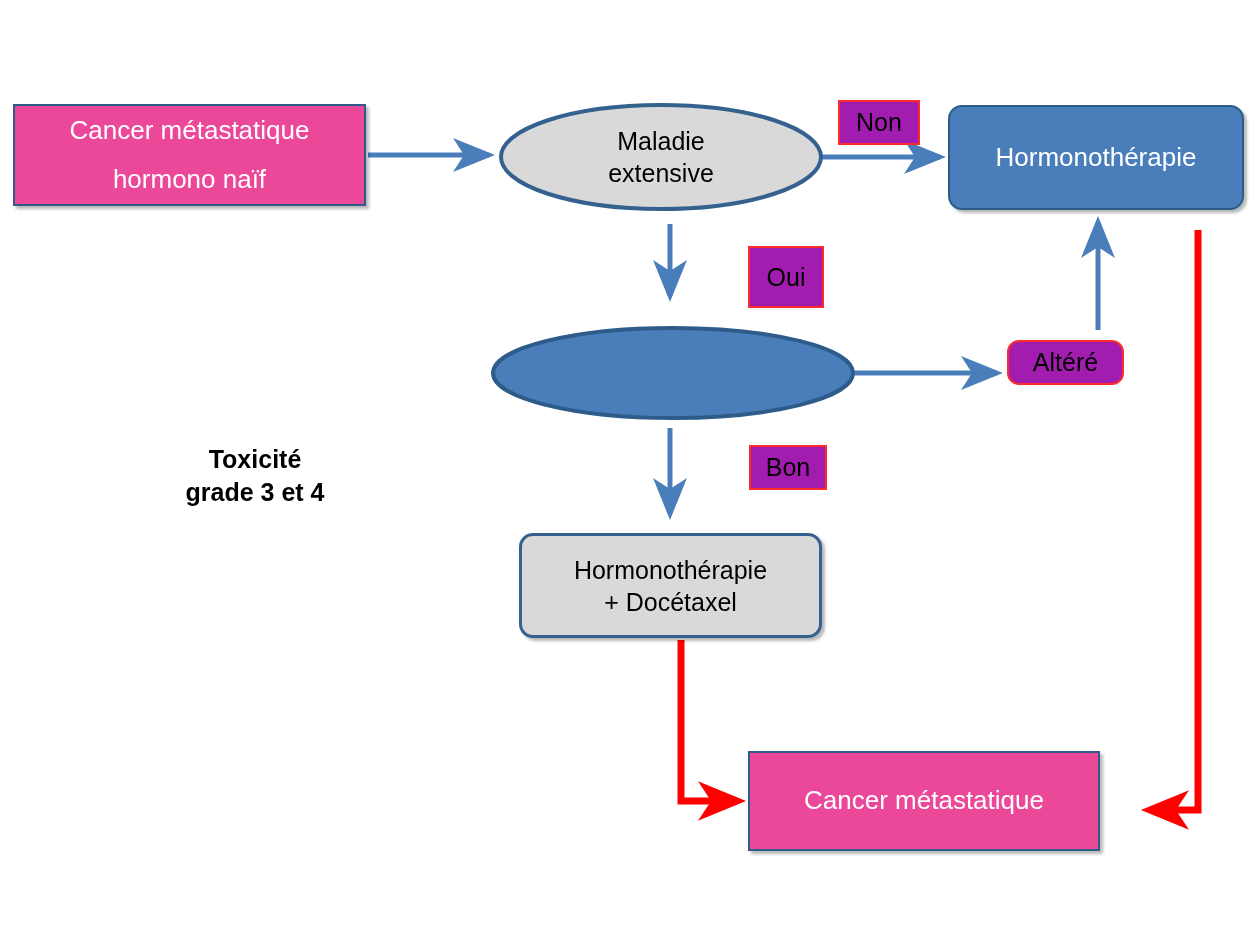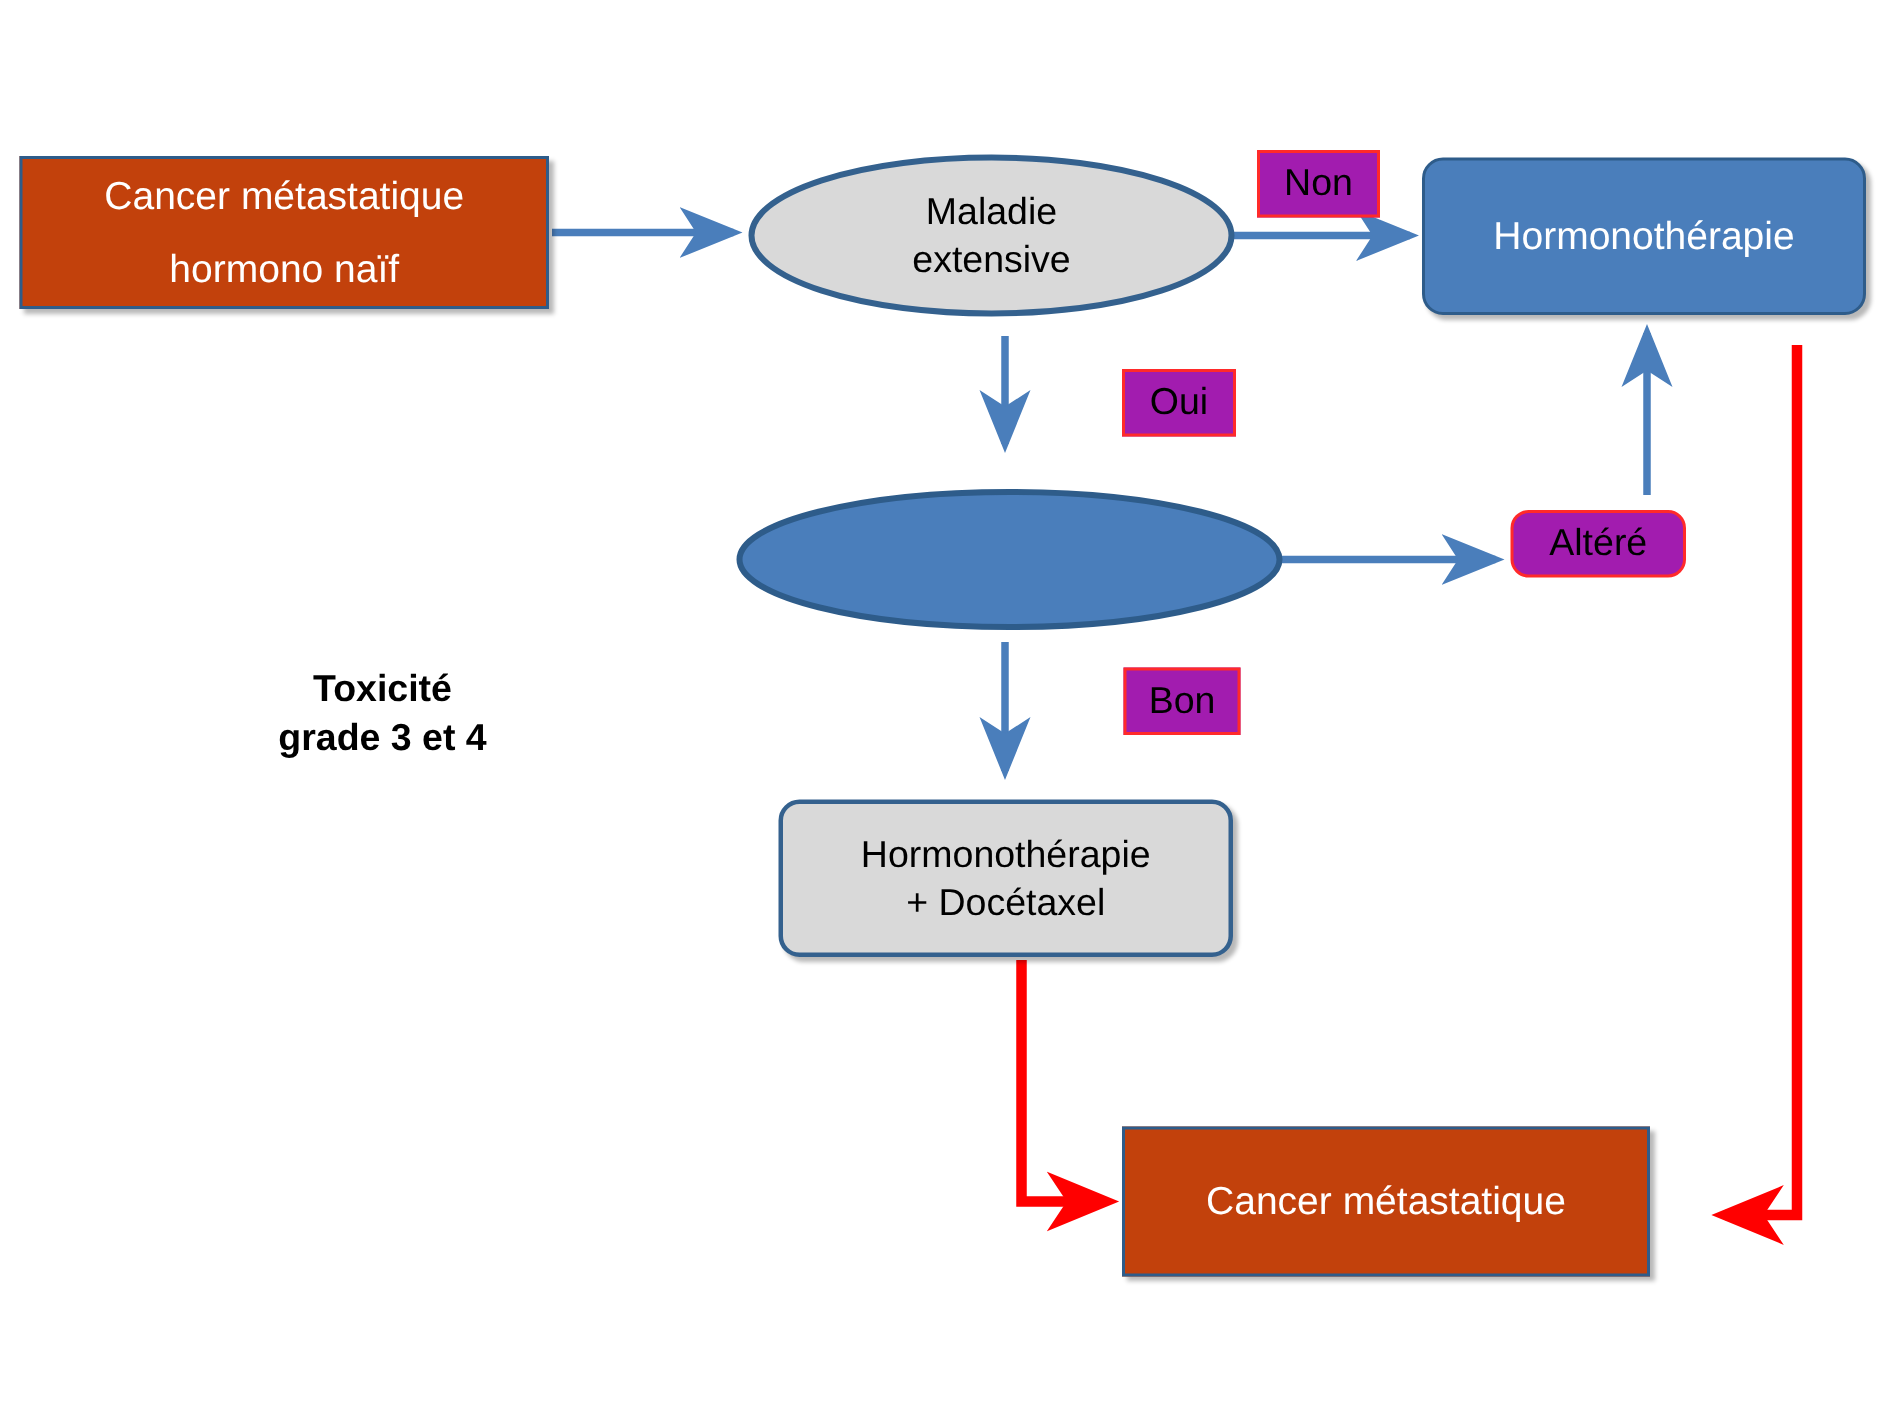--- a/index.html
+++ b/index.html
@@ -28,21 +28,21 @@
     position: absolute;
     display: flex;
     align-items: center;
     justify-content: center;
     text-align: center;
     box-sizing: border-box;
     line-height: 1.28;
   }
   .node-rect {
     border: 2px solid #2e5c8a;
-    background: #c2410c;
+    background: #ec4899;
     color: #ffffff;
     font-size: 26px;
     gap: 16px;
   }
   .node-rounded-blue {
     border: 2px solid #2e5c8a;
     background: #4a7ebb;
     color: #ffffff;
     font-size: 26px;
     border-radius: 14px;
@@ -163,21 +163,21 @@
   </div>
 
   <div class="node node-rect shadow-rect" style="left:748px; top:751px; width:352px; height:100px; flex-direction:column;">
     <span>Cancer métastatique</span>
   </div>
 
   <div class="label-box" style="left:838px; top:100px; width:82px; height:45px;">
     <span>Non</span>
   </div>
 
-  <div class="label-box" style="left:748px; top:246px; width:76px; height:45px;">
+  <div class="label-box" style="left:748px; top:246px; width:76px; height:62px;">
     <span>Oui</span>
   </div>
 
   <div class="label-box" style="left:1007px; top:340px; width:117px; height:45px;border-radius:12px;">
     <span>Altéré</span>
   </div>
 
   <div class="label-box" style="left:749px; top:445px; width:78px; height:45px;align-items:center;">
     <span>Bon</span>
   </div>

